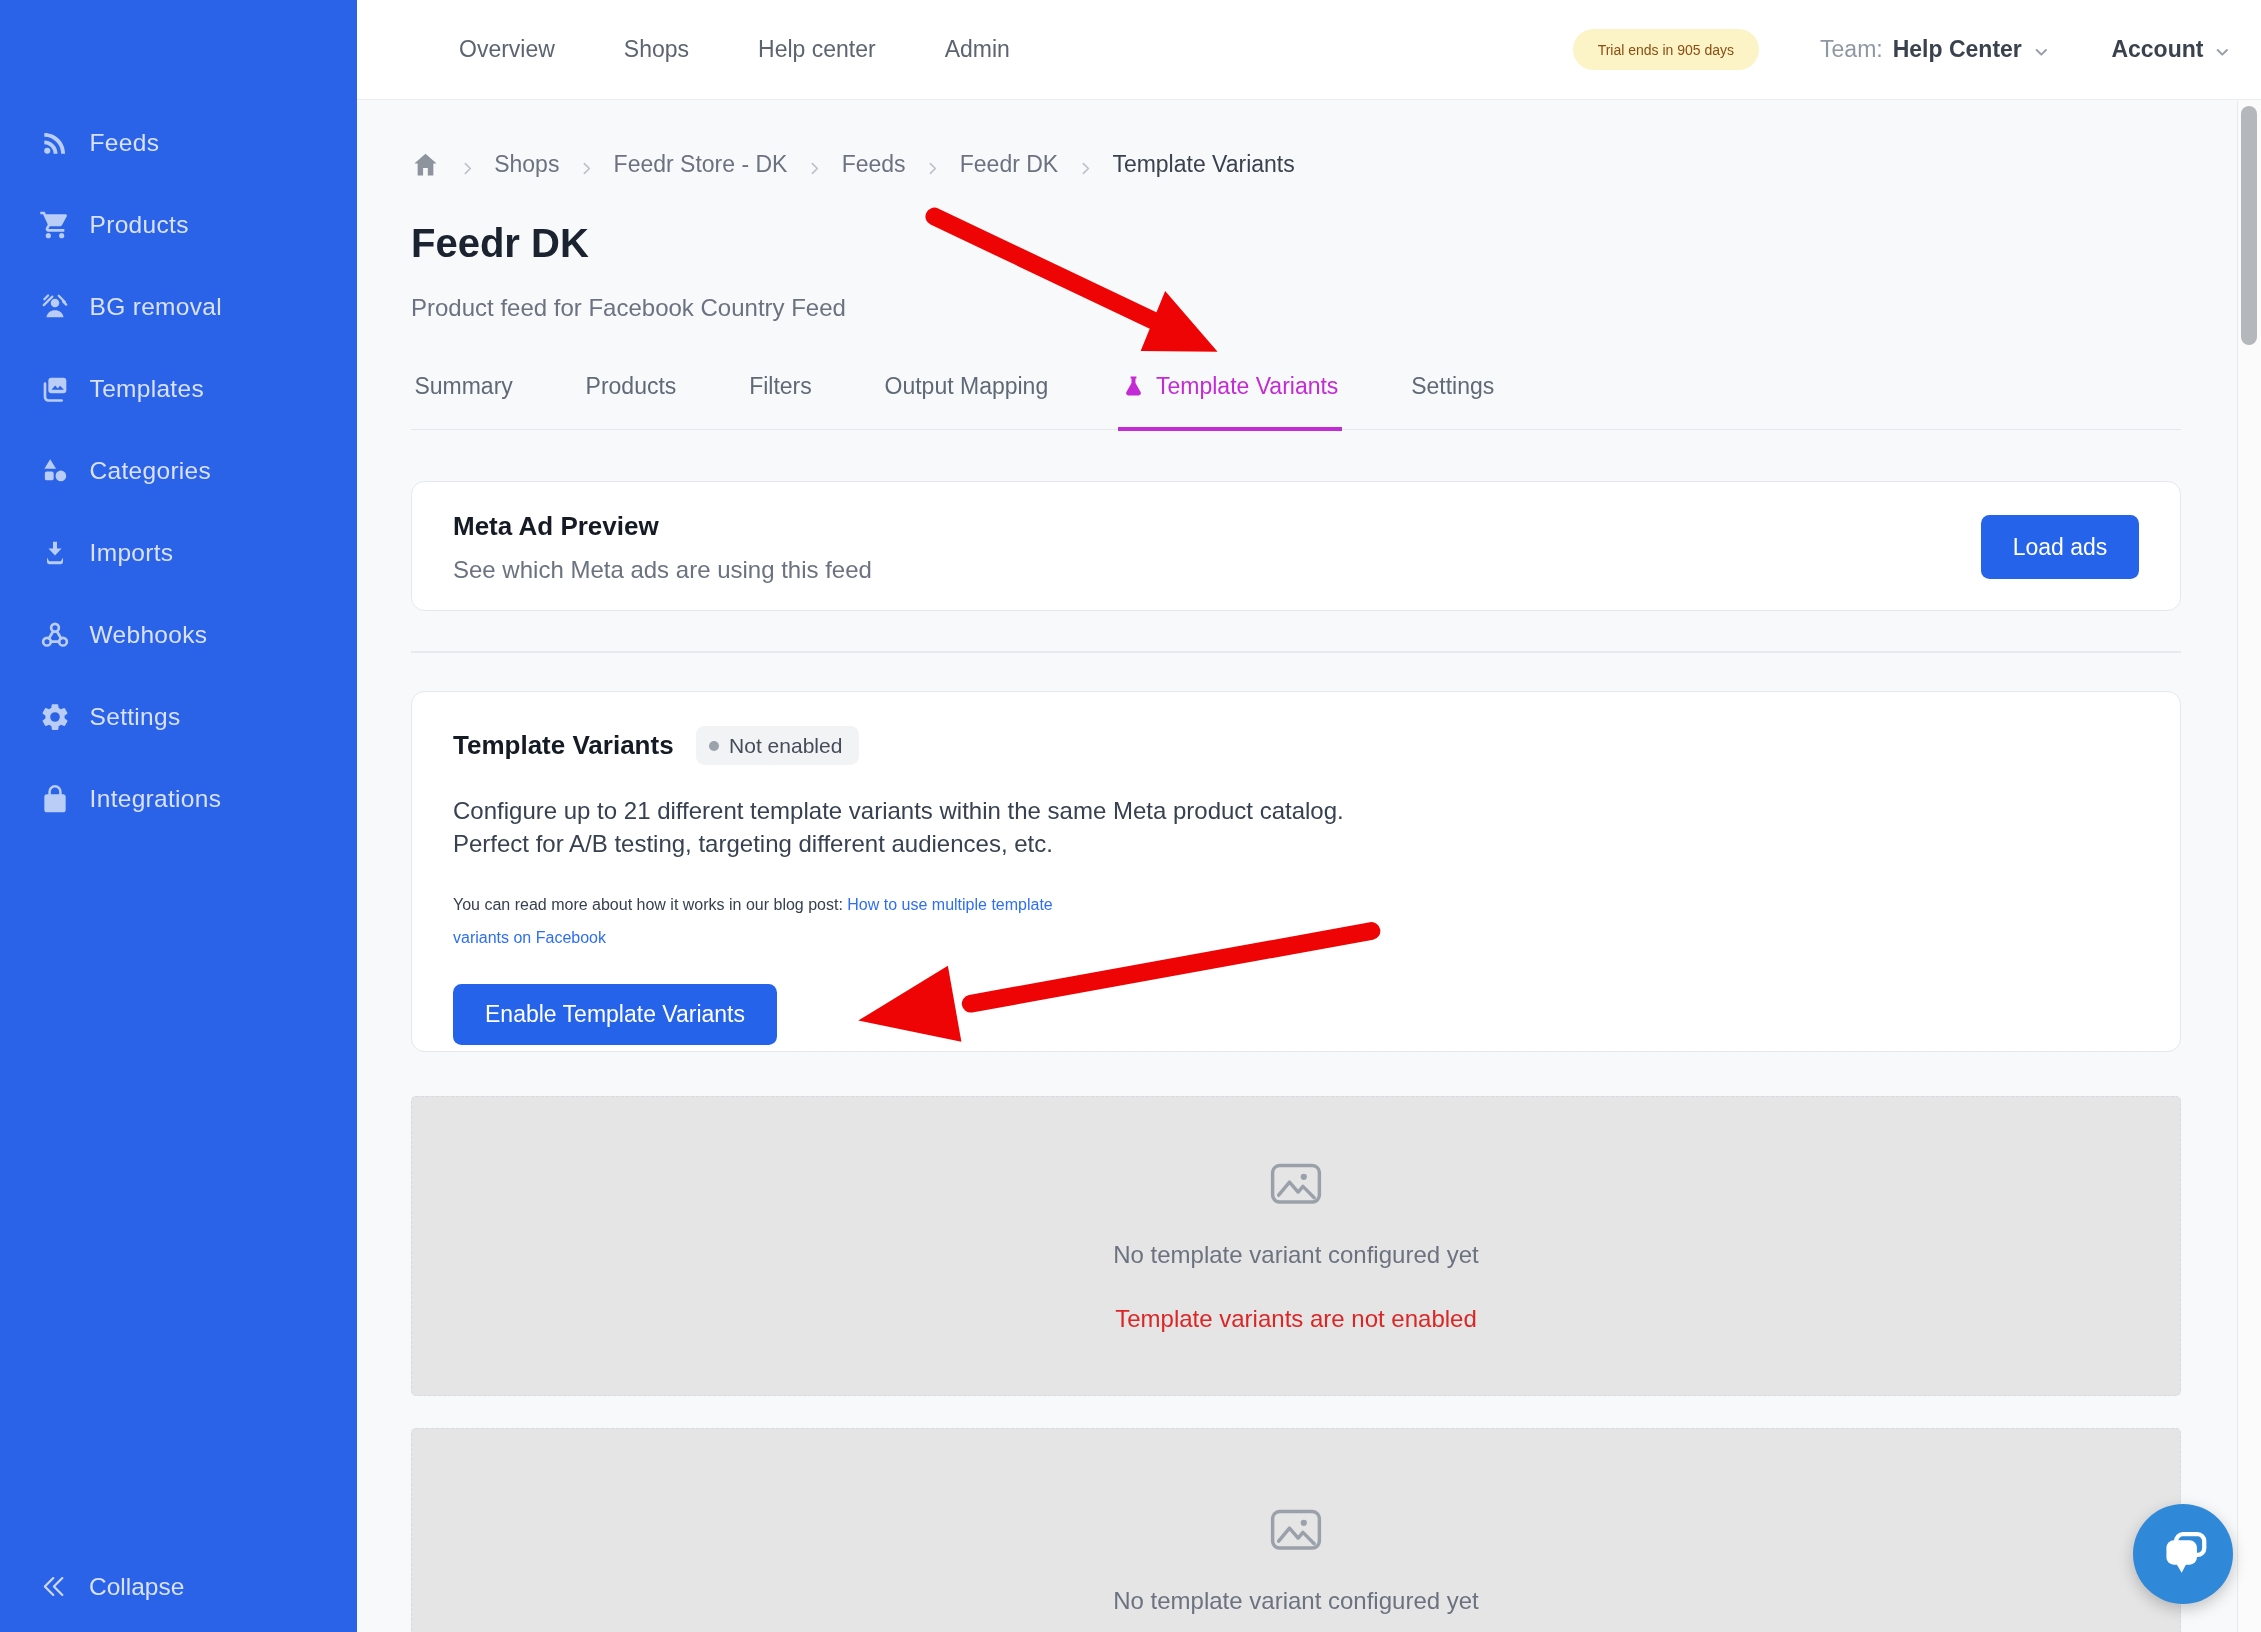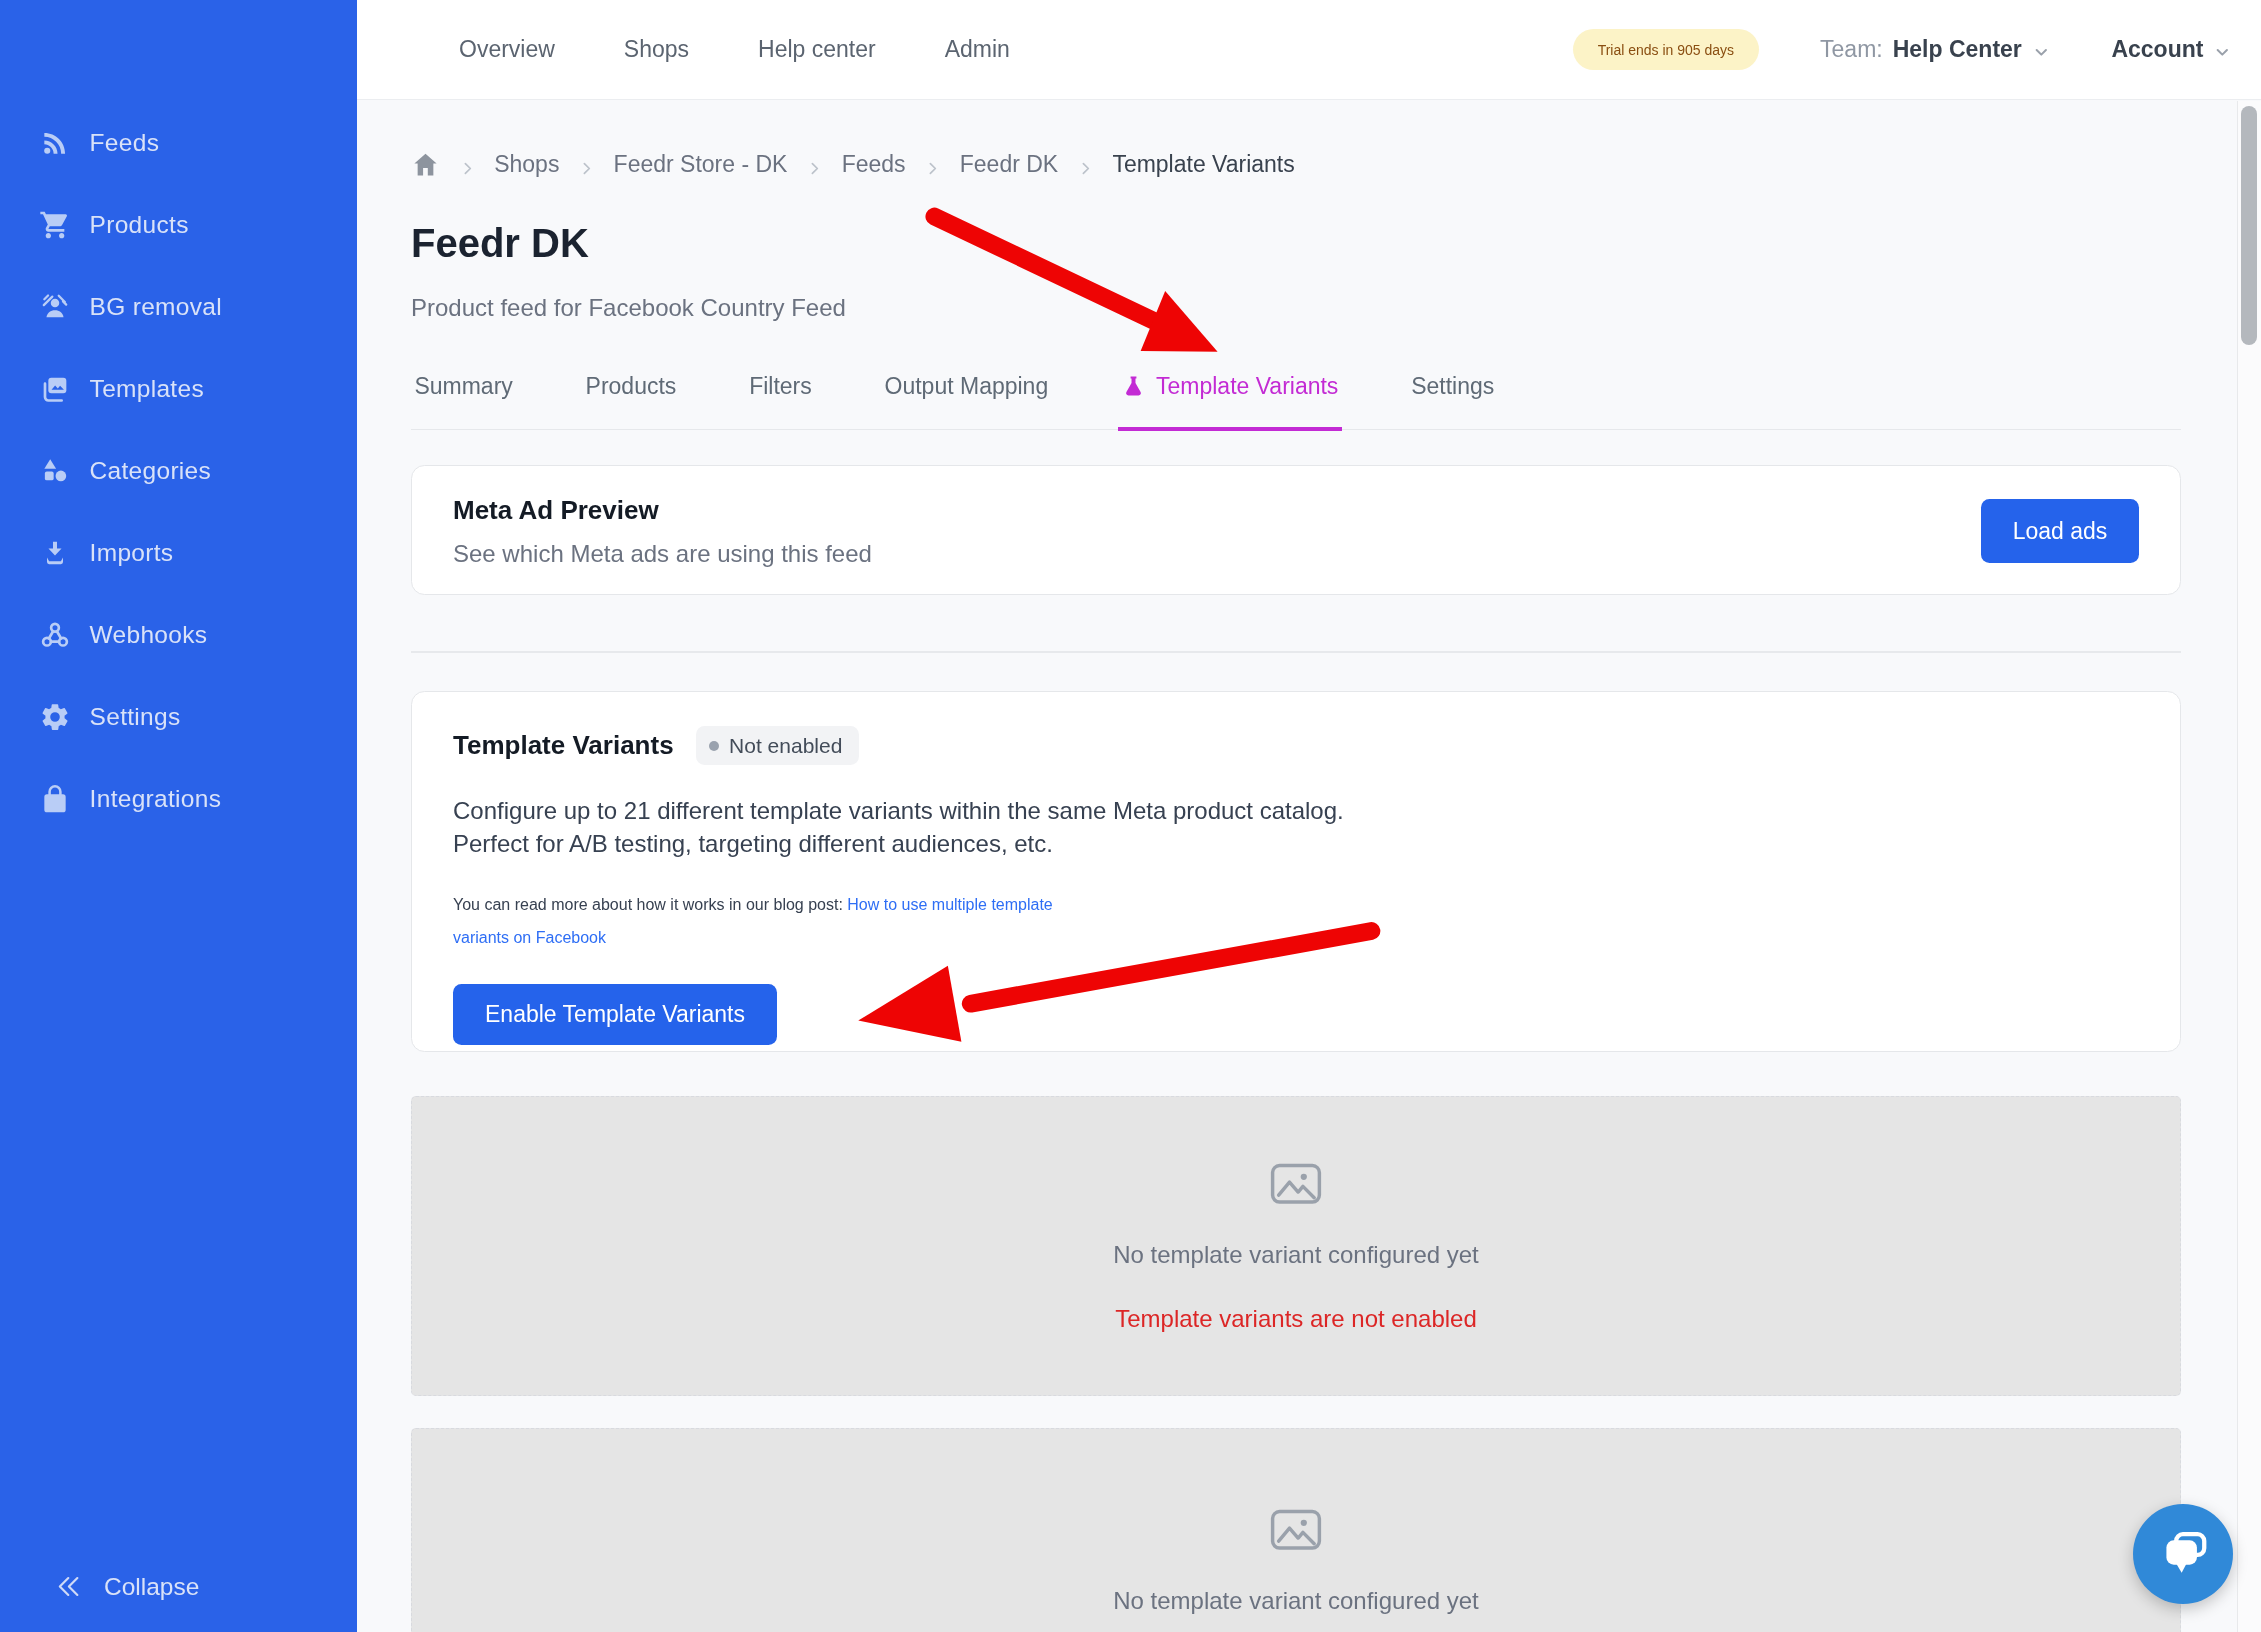--- a/index.html
+++ b/index.html
@@ -5,21 +5,21 @@
   * { margin:0; padding:0; box-sizing:border-box; }
   html,body { width:2261px; height:1632px; overflow:hidden; }
   body { font-family:"Liberation Sans", sans-serif; background:#f8f9fb; position:relative; color:#374151; }
 
   
   .sidebar { position:absolute; left:0; top:0; width:357px; height:1632px; background:#2a62e8; z-index:10; }
   .side-list { position:absolute; top:102px; left:0; right:0; }
   .side-item { height:82px; display:flex; align-items:center; padding-left:39px; gap:18.6px; cursor:pointer; }
   .side-item .ic { width:32px; height:32px; color:#b9cdf6; flex:0 0 32px; }
   .side-item .lbl { font-size:24.5px; color:#d9e2f8; letter-spacing:0.3px; }
-  .collapse { position:absolute; left:0; bottom:20px; height:51px; display:flex; align-items:center; padding-left:55px; gap:20px; cursor:pointer; }
+  .collapse { position:absolute; left:0; bottom:20px; height:51px; display:flex; align-items:center; padding-left:40px; gap:20px; cursor:pointer; }
   .collapse .ic { width:29px; height:29px; color:#cfdaf7; }
   .collapse .lbl { font-size:24.5px; color:#d9e2f8; }
 
   
   .topbar { position:absolute; left:357px; top:0; width:1904px; height:100px; background:#ffffff; border-bottom:0.8px solid #ebedf0; display:flex; align-items:center; z-index:5; }
   .topnav { display:flex; gap:69px; margin-left:102px; }
   .topnav a { font-size:23px; color:#5b6470; text-decoration:none; cursor:pointer; }
   .top-right { margin-left:auto; margin-right:29px; display:flex; align-items:center; gap:61px; }
   .trial-pill { background:#fcf3c7; color:#8a4e11; font-size:14px; padding:12.7px 25px; border-radius:27px; white-space:nowrap; }
   .drop { display:flex; align-items:center; gap:10px; font-size:23px; cursor:pointer; white-space:nowrap; }
@@ -38,21 +38,21 @@
 
   .page-title { position:absolute; left:54px; top:120px; font-size:40px; font-weight:700; color:#1b2330; }
   .page-sub { position:absolute; left:54px; top:193px; font-size:24px; color:#6b7280; }
 
   .tabs { position:absolute; left:54px; top:271px; width:1770px; border-bottom:1.7px solid #e6e8eb; display:flex; }
   .tab { display:flex; align-items:center; gap:10px; font-size:23px; color:#5f6a76; line-height:28px; padding:0 3.4px 27px 3.4px; margin-right:66px; border-bottom:4.2px solid transparent; margin-bottom:-1.7px; cursor:pointer; white-space:nowrap; }
   .tab.active { color:#c32bd4; border-bottom-color:#c32bd4; }
   .tab .flask { width:25px; height:25px; color:#c32bd4; }
 
   .card { position:absolute; left:54px; width:1770px; background:#fff; border:0.8px solid #e5e7ea; border-radius:13.5px; }
-  .card1 { top:364px; height:130px; padding:29px 41px; }
+  .card1 { top:380px; height:130px; padding:29px 41px; }
   .card-title { font-size:26px; font-weight:700; color:#141b25; }
   .card-desc { font-size:24px; color:#6b7280; margin-top:13.5px; }
   .btn-blue { background:#2563eb; color:#fff; font-size:23px; border:none; border-radius:8.5px; cursor:pointer; font-family:inherit; }
   .load-ads { position:absolute; right:41px; top:33px; width:158px; height:64px; }
 
   .divider { position:absolute; left:54px; top:550px; width:1770px; height:1.7px; background:#e7e9ec; }
 
   .card2 { top:590px; height:361px; padding:34px 41px; }
   .tv-head { display:flex; align-items:center; gap:22px; }
   .badge { display:flex; align-items:center; gap:10px; background:#f2f3f5; border-radius:8.5px; padding:7.6px 17px 7.6px 13.5px; }

